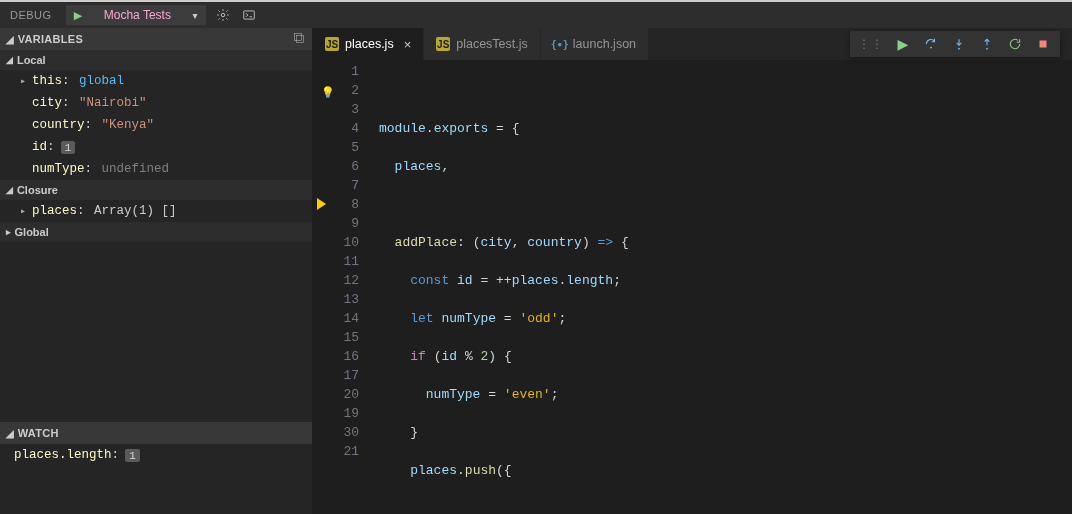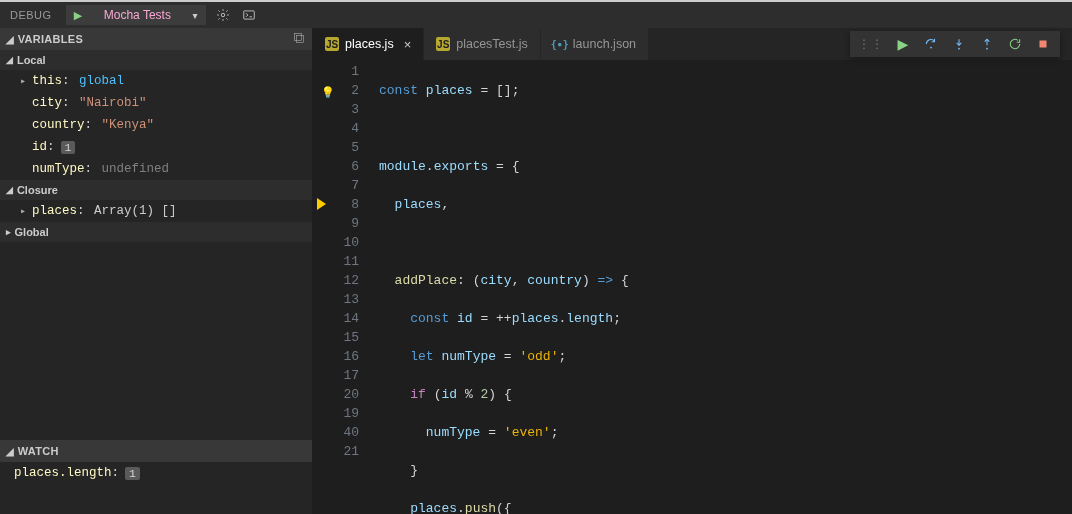--- a/index.html
+++ b/index.html
@@ -262,21 +262,21 @@
         <span class="hdr-caret">▸</span>
         <span>Global</span>
       </div>
 
       <div class="sidebar-spacer"></div>
 
       <div class="panel-header">
         <span class="hdr-caret">◢</span>
         <span class="hdr-title">WATCH</span>
       </div>
-      <div class="tree" style="padding-bottom:30px;">
+      <div class="tree" style="padding-bottom:48px;">
         <div class="tree-row" style="padding-left:14px;">
           <span class="k">places.length</span>
             <span class="colon">:</span>
           <span class="numbox">1</span>
         </div>
       </div>
     </div>
 
     <div class="editor-side">
 
@@ -347,25 +347,24 @@
           <div class="gl">10</div>
           <div class="gl">11</div>
           <div class="gl">12</div>
           <div class="gl">13</div>
           <div class="gl">14</div>
           <div class="gl">15</div>
           <div class="gl">16</div>
           <div class="gl">17</div>
           <div class="gl">20</div>
           <div class="gl">19</div>
-          <div class="gl">40</div>
+          <div class="gl">30</div>
           <div class="gl">21</div>
         </div>
         <div class="code">
-<div class="cl"><span class="tok-const">const</span> <span class="tok-var">places</span> <span class="tok-pn">= [];</span></div>
 <div class="cl"></div>
 <div class="cl"><span class="tok-var">module</span><span class="tok-pn">.</span><span class="tok-var">exports</span> <span class="tok-pn">= {</span></div>
 <div class="cl">  <span class="tok-var">places</span><span class="tok-pn">,</span></div>
 <div class="cl"></div>
 <div class="cl">  <span class="tok-fn">addPlace</span><span class="tok-pn">: (</span><span class="tok-var">city</span><span class="tok-pn">, </span><span class="tok-var">country</span><span class="tok-pn">)</span> <span class="tok-const">=&gt;</span> <span class="tok-pn">{</span></div>
 <div class="cl">    <span class="tok-const">const</span> <span class="tok-var">id</span> <span class="tok-pn">= ++</span><span class="tok-var">places</span><span class="tok-pn">.</span><span class="tok-prop">length</span><span class="tok-pn">;</span></div>
 <div class="cl"><span class="hl-line"></span>    <span class="tok-const">let</span> <span class="tok-var">numType</span> <span class="tok-pn">= </span><span class="tok-str">'odd'</span><span class="tok-pn">;</span></div>
 <div class="cl">    <span class="tok-kw2">if</span> <span class="tok-pn">(</span><span class="tok-var">id</span> <span class="tok-pn">% </span><span class="tok-num">2</span><span class="tok-pn">) {</span></div>
 <div class="cl">      <span class="tok-var">numType</span> <span class="tok-pn">= </span><span class="tok-str">'even'</span><span class="tok-pn">;</span></div>
 <div class="cl">    <span class="tok-pn">}</span></div>

